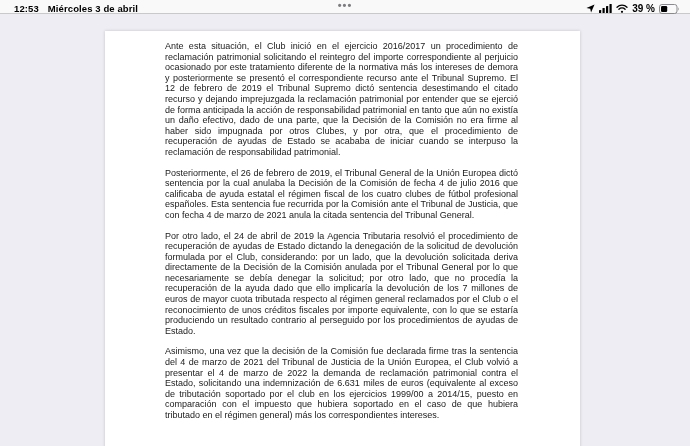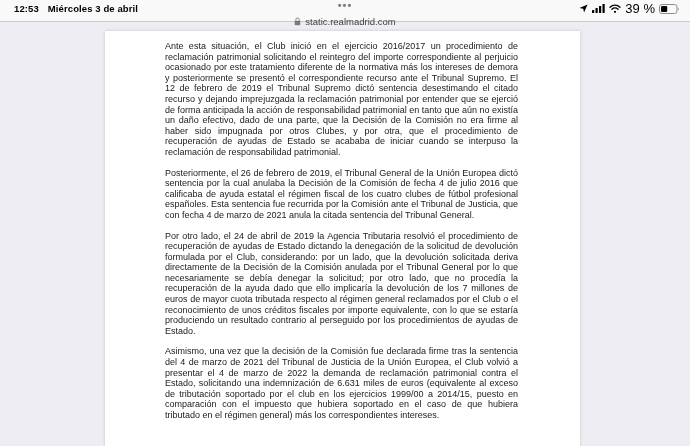--- a/index.html
+++ b/index.html
@@ -14,40 +14,40 @@
   *{margin:0;padding:0;box-sizing:border-box;}
   html,body{width:690px;height:446px;overflow:hidden;}
   body{
     font-family:"Liberation Sans", sans-serif;
     background:var(--content-bg);
     position:relative;
   }
 
   
   .chrome{
-    position:absolute;top:0;left:0;width:690px;height:22px;
+    position:absolute;top:0;left:0;width:690px;height:14px;
     background:var(--toolbar-bg);
     border-bottom:1px solid var(--border);
     z-index:5;
   }
   .status-left{
     position:absolute;left:14px;top:3px;
     font-size:9.5px;font-weight:700;color:var(--status-text);
     letter-spacing:.1px;white-space:nowrap;
   }
   .status-left .date{margin-left:9px;font-weight:700;}
   .ellipsis-btn{
     position:absolute;left:0;right:0;top:0px;text-align:center;
     font-size:11px;font-weight:700;color:#7d7d81;letter-spacing:1px;
     line-height:10px;cursor:pointer;user-select:none;
   }
   .status-right{
     position:absolute;right:10px;top:3px;height:11px;
     display:flex;align-items:center;gap:4px;
-    font-size:13px;font-weight:400;color:var(--status-text);
+    font-size:10px;font-weight:700;color:var(--status-text);
   }
   .status-right svg{display:block;}
   .url-row{
     position:absolute;left:0;right:0;top:14px;height:15px;
     display:flex;align-items:center;justify-content:center;gap:4px;
     font-size:9.5px;color:var(--url-text);
   }
   .url-row svg{display:block;opacity:.75;}
 
   
@@ -101,27 +101,20 @@
     </svg>
     <span>39 %</span>
 
     <svg width="21" height="10" viewBox="0 0 21 10">
       <rect x="0.5" y="0.5" width="17.5" height="9" rx="2.4" fill="none" stroke="#8a8a8e" stroke-width="1"></rect>
       <rect x="2" y="2" width="6.2" height="6" rx="1.2" fill="#000"></rect>
       <path d="M19 3.2 Q20.6 5 19 6.8 Z" fill="#8a8a8e"></path>
     </svg>
   </div>
 
-  <div class="url-row">
-    <svg width="7" height="9" viewBox="0 0 8 10">
-      <path d="M2 4 V3 a2 2 0 0 1 4 0 V4" fill="none" stroke="#555" stroke-width="1.1"></path>
-      <rect x="0.8" y="4" width="6.4" height="5.2" rx="1" fill="#555"></rect>
-    </svg>
-    <span>static.realmadrid.com</span>
-  </div>
 </div>
 
 <div class="content">
   <div class="page">
     <div class="doc">
         <p>Ante esta situación, el Club inició en el ejercicio 2016/2017 un procedimiento de reclamación patrimonial solicitando el reintegro del importe correspondiente al perjuicio ocasionado por este tratamiento diferente de la normativa más los intereses de demora y posteriormente se presentó el correspondiente recurso ante el Tribunal Supremo. El 12 de febrero de 2019 el Tribunal Supremo dictó sentencia desestimando el citado recurso y dejando imprejuzgada la reclamación patrimonial por entender que se ejerció de forma anticipada la acción de responsabilidad patrimonial en tanto que aún no existía un daño efectivo, dado de una parte, que la Decisión de la Comisión no era firme al haber sido impugnada por otros Clubes, y por otra, que el procedimiento de recuperación de ayudas de Estado se acababa de iniciar cuando se interpuso la reclamación de responsabilidad patrimonial.</p>
         <p>Posteriormente, el 26 de febrero de 2019, el Tribunal General de la Unión Europea dictó sentencia por la cual anulaba la Decisión de la Comisión de fecha 4 de julio 2016 que calificaba de ayuda estatal el régimen fiscal de los cuatro clubes de fútbol profesional españoles. Esta sentencia fue recurrida por la Comisión ante el Tribunal de Justicia, que con fecha 4 de marzo de 2021 anula la citada sentencia del Tribunal General.</p>
         <p>Por otro lado, el 24 de abril de 2019 la Agencia Tributaria resolvió el procedimiento de recuperación de ayudas de Estado dictando la denegación de la solicitud de devolución formulada por el Club, considerando: por un lado, que la devolución solicitada deriva directamente de la Decisión de la Comisión anulada por el Tribunal General por lo que necesariamente se debía denegar la solicitud; por otro lado, que no procedía la recuperación de la ayuda dado que ello implicaría la devolución de los 7 millones de euros de mayor cuota tributada respecto al régimen general reclamados por el Club o el reconocimiento de unos créditos fiscales por importe equivalente, con lo que se estaría produciendo un resultado contrario al perseguido por los procedimientos de ayudas de Estado.</p>
         <p>Asimismo, una vez que la decisión de la Comisión fue declarada firme tras la sentencia del 4 de marzo de 2021 del Tribunal de Justicia de la Unión Europea, el Club volvió a presentar el 4 de marzo de 2022 la demanda de reclamación patrimonial contra el Estado, solicitando una indemnización de 6.631 miles de euros (equivalente al exceso de tributación soportado por el club en los ejercicios 1999/00 a 2014/15, puesto en comparación con el impuesto que hubiera soportado en el caso de que hubiera tributado en el régimen general) más los correspondientes intereses.</p>
       </div>

